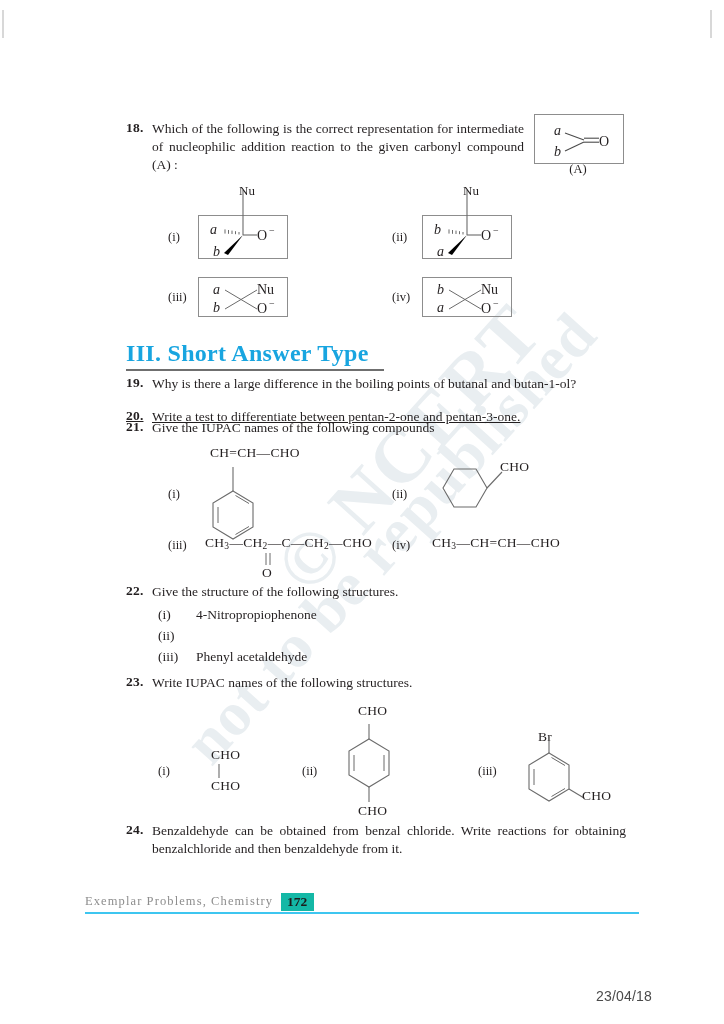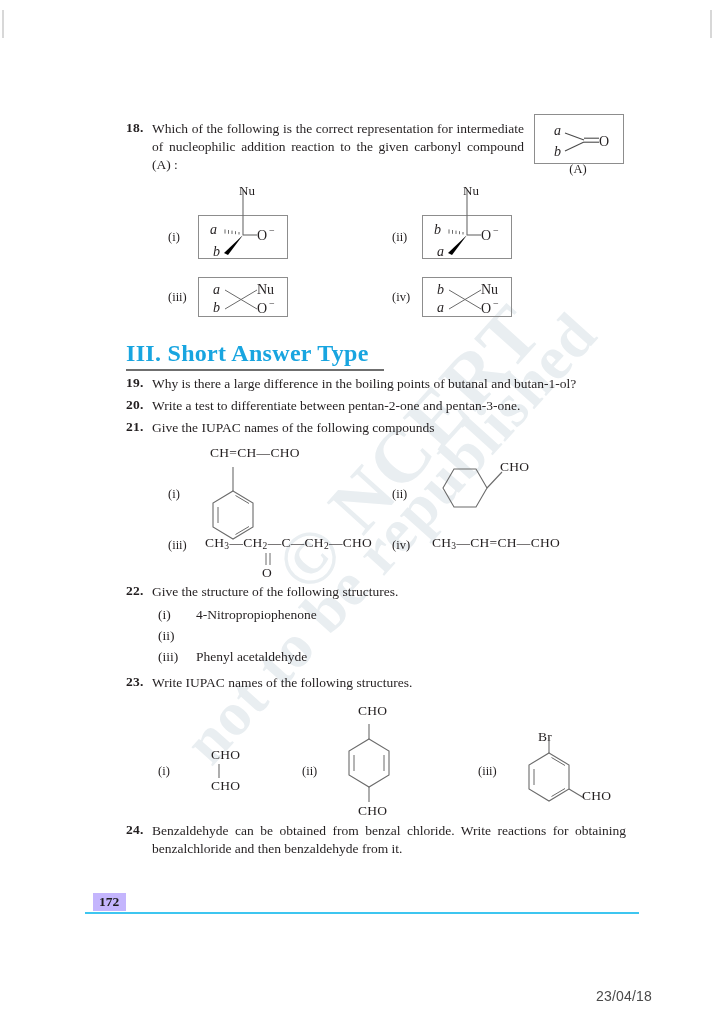--- a/index.html
+++ b/index.html
@@ -150,21 +150,21 @@
     font-family: "Liberation Serif", serif;
   }
   .section-rule {
     margin-top: 2px;
     height: 2px;
     background: #6f6f6f;
     width: 258px;
   }
 
   #q19 { left: 126px; top: 375px; width: 500px; }
-  #q20 { left: 126px; top: 397px; width: 500px; }
+  #q20 { left: 126px; top: 408px; width: 500px; text-decoration: underline; }
   #q21 { left: 126px; top: 419px; width: 500px; }
   #q22 { left: 126px; top: 583px; width: 500px; }
   #q23 { left: 126px; top: 674px; width: 500px; }
   #q24 { left: 126px; top: 822px; width: 500px; }
   #q24 .qbody { width: 496px; }
 
   .sublist {
     position: absolute;
     left: 158px;
     top: 605px;
@@ -202,21 +202,21 @@
     display: flex;
     align-items: flex-end;
   }
   .footer-text {
     color: #8d8d8d;
     font-size: 12.5px;
     letter-spacing: 1.1px;
     padding-bottom: 2px;
   }
   .pageno-box {
-    background: #c4b5fd;
+    background: #14b8a6;
     color: #1c1c1c;
     font-weight: bold;
     font-size: 13.5px;
     padding: 1px 7px 1px 6px;
     margin-left: 8px;
     line-height: 1.15;
   }
   .footer-rule {
     height: 2px;
     background: #3ec6f0;
@@ -480,20 +480,21 @@
       <span class="chem" style="left:64px; top:73px;">CHO</span>
     </div>
 
     <div class="qrow" id="q24">
       <div class="qnum">24.</div>
       <div class="qbody justify">Benzaldehyde can be obtained from benzal chloride. Write reactions for obtaining benzalchloride and then benzaldehyde from it.</div>
     </div>
 
     <div class="footer">
       <div class="footer-inner">
+        <span class="footer-text">Exemplar  Problems,  Chemistry</span>
         <span class="pageno-box">172</span>
       </div>
       <div class="footer-rule"></div>
     </div>
 
     <div class="datestamp">23/04/18</div>
 
   </div>
 </div>
 

